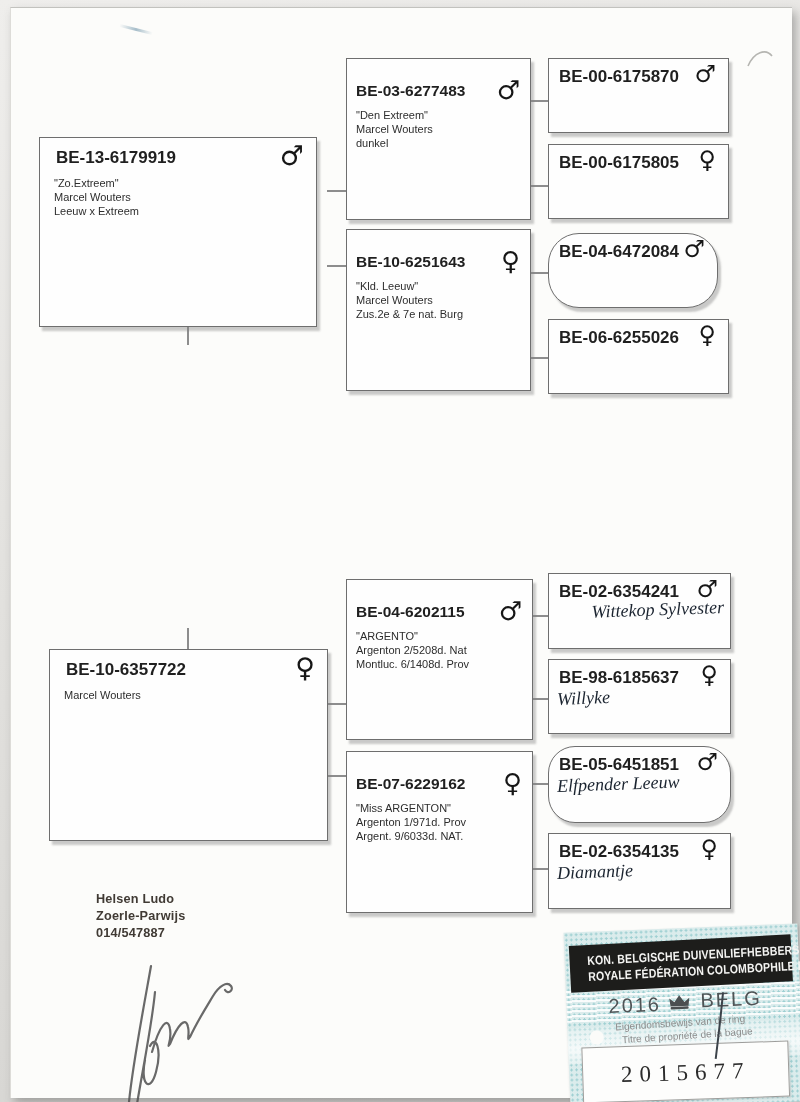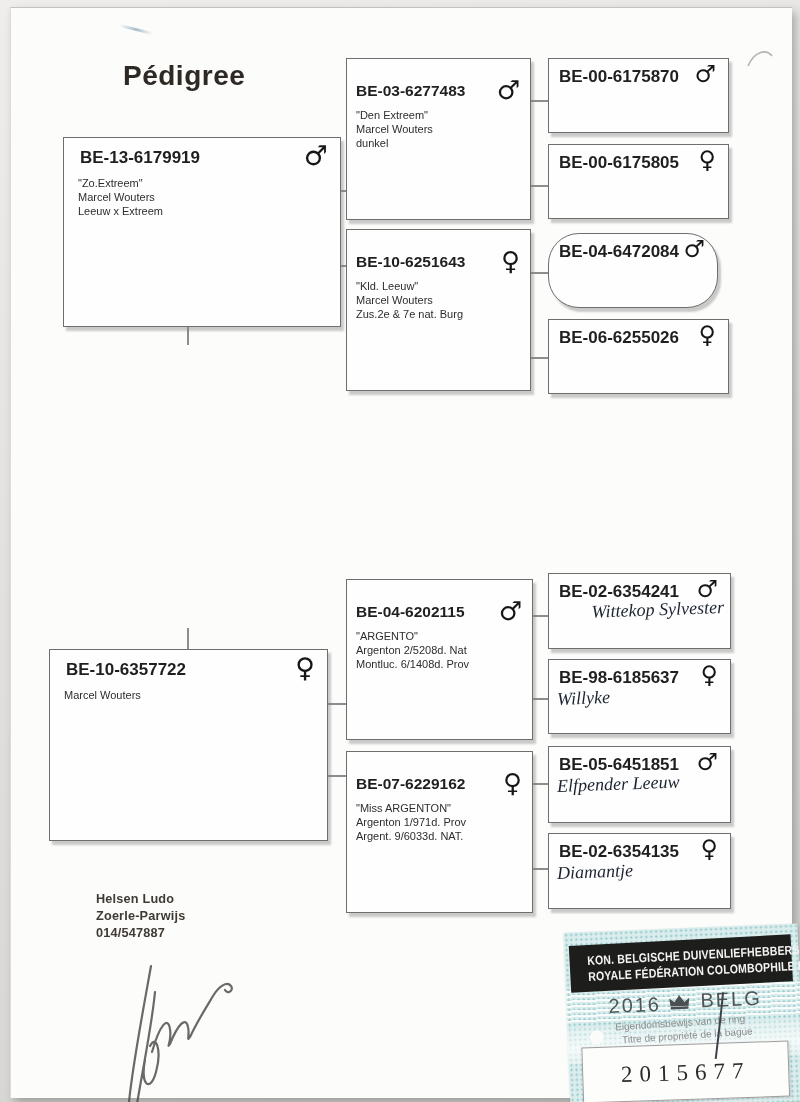--- a/index.html
+++ b/index.html
@@ -103,21 +103,20 @@
     font-family:"Liberation Serif",serif;font-size:23px;color:#2b2b2b;letter-spacing:7px;
   }
   .penstroke{position:absolute;left:0;top:0;pointer-events:none;}
   .artifact{position:absolute;pointer-events:none;}
 </style>
 </head>
 <body>
 
 <div class="paper">
 
-  <div class="page-title">Pédigree</div>
 
   <div class="artifact" style="left:108px;top:20px;width:34px;height:3px;background:linear-gradient(90deg,rgba(130,165,180,0),rgba(120,155,175,.65),rgba(130,165,180,0));transform:rotate(14deg);"></div>
   <svg class="artifact" style="left:735px;top:38px;" width="30" height="24">
       <path d="M2,20 C8,6 20,2 26,10" stroke="#b5b5b1" stroke-width="1.6" fill="none"></path>
     </svg>
 
   <div class="cn" style="left:316px;top:182px;width:20px;height:2px;"></div>
   <div class="cn" style="left:316px;top:257px;width:20px;height:2px;"></div>
   <div class="cn" style="left:520px;top:92px;width:18px;height:2px;"></div>
   <div class="cn" style="left:520px;top:177px;width:18px;height:2px;"></div>
@@ -125,21 +124,21 @@
   <div class="cn" style="left:520px;top:349px;width:18px;height:2px;"></div>
   <div class="cn" style="left:176px;top:319px;width:2px;height:18px;"></div>
   <div class="cn" style="left:176px;top:620px;width:2px;height:22px;"></div>
   <div class="cn" style="left:317px;top:695px;width:19px;height:2px;"></div>
   <div class="cn" style="left:317px;top:767px;width:19px;height:2px;"></div>
   <div class="cn" style="left:522px;top:607px;width:16px;height:2px;"></div>
   <div class="cn" style="left:522px;top:690px;width:16px;height:2px;"></div>
   <div class="cn" style="left:522px;top:775px;width:16px;height:2px;"></div>
   <div class="cn" style="left:522px;top:860px;width:16px;height:2px;"></div>
 
-  <div class="box g2" style="left:52px;top:129px;width:278px;height:190px;">
+  <div class="box g2" style="left:28px;top:129px;width:278px;height:190px;">
     <div class="head">
       <span class="ring">BE-13-6179919</span>
       <span class="sex">♂</span>
     </div>
     <div class="sub">
       <div>"Zo.Extreem"</div>
       <div>Marcel Wouters</div>
       <div>Leeuw x Extreem</div>
     </div>
   </div>
@@ -235,21 +234,21 @@
     </div>
     <div class="hand">Wittekop Sylvester</div>
   </div>
   <div class="box g4" style="left:537px;top:651px;width:183px;height:75px;">
     <div class="head">
       <span class="ring">BE-98-6185637</span>
       <span class="sex">♀</span>
     </div>
     <div class="hand">Willyke</div>
   </div>
-  <div class="box g4" style="left:537px;top:738px;width:183px;height:77px;">
+  <div class="box g4" style="left:537px;top:738px;width:183px;height:77px;border-radius:27px;">
     <div class="head">
       <span class="ring">BE-05-6451851</span>
       <span class="sex">♂</span>
     </div>
     <div class="hand">Elfpender Leeuw</div>
   </div>
   <div class="box g4" style="left:537px;top:825px;width:183px;height:76px;">
     <div class="head">
       <span class="ring">BE-02-6354135</span>
       <span class="sex">♀</span>

